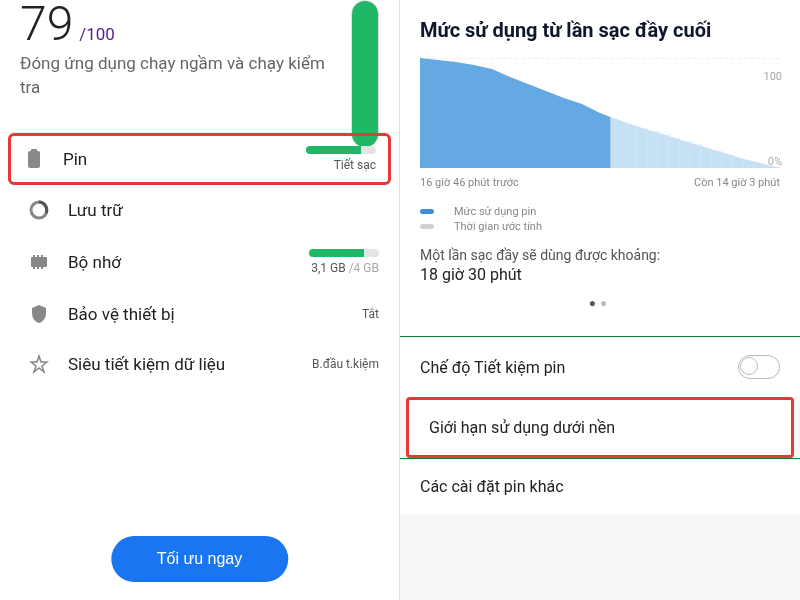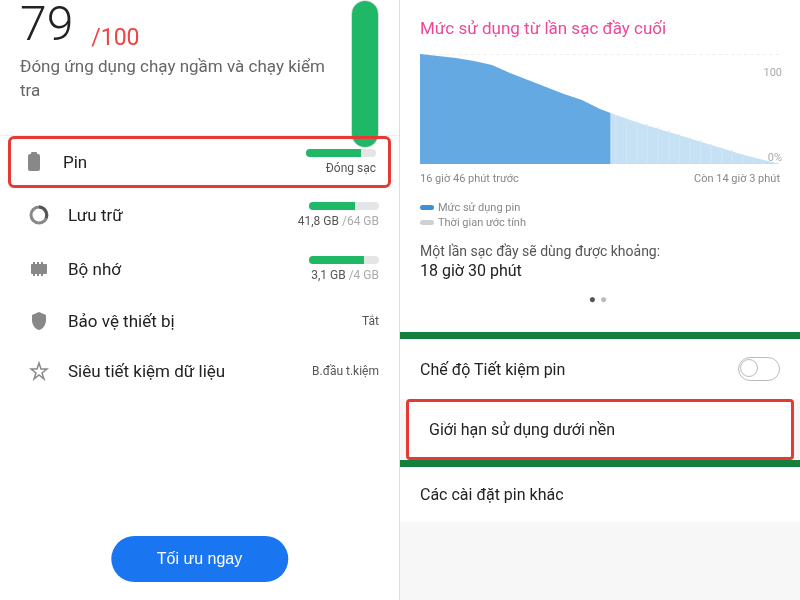--- a/index.html
+++ b/index.html
@@ -5,54 +5,54 @@
   * { box-sizing: border-box; margin: 0; padding: 0; }
   body { font-family: -apple-system, Roboto, Arial, sans-serif; background: #fff; width: 800px; height: 600px; overflow: hidden; }
   .container { display: flex; width: 800px; height: 600px; }
   .panel { width: 400px; height: 600px; background: #fff; position: relative; }
   .panel-left { border-right: 1px solid #ddd; }
   .panel-right { background: #f7f7f7; }
 
   
   .score-row { display: flex; align-items: flex-start; padding: 0 20px 4px 20px; }
   .score-big { font-size: 48px; font-weight: 300; color: #222; line-height: 1; }
-  .score-max { font-size: 23px; color: #ef4444; margin-left: 18px; margin-top: 24px; }
+  .score-max { font-size: 17px; color: #4c1d95; margin-left: 6px; margin-top: 24px; }
   .battery-bar-wrap { position: absolute; right: 20px; top: 0; width: 28px; height: 148px; border: 1px solid #ddd; border-radius: 14px; overflow: hidden; background: #fff; }
   .battery-bar-fill { position: absolute; bottom: 0; left: 0; width: 100%; height: 100%; background: #1fb866; }
   .subtitle { padding: 0 70px 16px 20px; font-size: 17px; color: #666; line-height: 1.4; }
   .sep { height: 1px; background: #eee; margin: 16px 0 0 0; }
   .item { display: flex; align-items: center; padding: 14px 20px; position: relative; margin-left: 8px; }
   .item.highlight { border: 3px solid #e53935; border-radius: 6px; margin: 0 8px; padding: 10px 12px; }
   .item-icon { width: 22px; height: 22px; margin-right: 18px; display: flex; align-items: center; justify-content: center; color: #888; }
   .item-label { flex: 1; font-size: 17px; color: #222; }
   .item-right { text-align: right; }
   .item-bar { width: 70px; height: 8px; background: #e5e5e5; border-radius: 4px; overflow: hidden; margin-left: auto; margin-bottom: 4px; }
   .item-bar-fill { height: 100%; background: #1fb866; }
   .item-sub { font-size: 12px; color: #555; }
   .item-sub .muted { color: #aaa; }
   .opt-btn { position: absolute; bottom: 18px; left: 50%; transform: translateX(-50%); background: #1976f0; color: #fff; border: none; border-radius: 26px; padding: 14px 46px; font-size: 16px; font-weight: 500; }
 
   
   .card { background: #fff; margin: 0; padding: 18px 20px 14px 20px; }
-  .card-title { font-size: 17px; color: #ec4899; font-weight: 400; margin-bottom: 16px; }
+  .card-title { font-size: 20px; color: #0f172a; font-weight: 700; margin-bottom: 16px; }
   .chart-wrap { position: relative; height: 110px; margin-bottom: 8px; }
   .chart-svg { width: 100%; height: 100%; }
   .chart-label-100 { position: absolute; right: -2px; top: 0; font-size: 11px; color: #aaa; margin-top: 12px; }
   .chart-label-0 { position: absolute; right: -2px; bottom: 0; font-size: 11px; color: #aaa; }
   .chart-xlabels { display: flex; justify-content: space-between; font-size: 11px; color: #888; margin-bottom: 16px; }
   .legend { font-size: 11px; color: #888; margin-bottom: 14px; }
-  .legend-row { display: flex; align-items: center; gap: 4px; margin-bottom: 2px; }
+  .legend-row { display: flex; align-items: center; gap: 20px; margin-bottom: 2px; }
   .legend-dot { width: 14px; height: 5px; border-radius: 3px; }
   .dot-blue { background: #3d8fd6; }
   .dot-grey { background: #d0d0d0; }
   .estimate { font-size: 14px; color: #555; }
   .estimate-val { font-size: 16px; color: #222; margin-top: 2px; }
   .dots { text-align: center; padding: 12px 0; color: #bbb; font-size: 12px; letter-spacing: 4px; }
   .dots .active { color: #555; }
-  .setting-row { background: #fff; padding: 18px 20px; border-top: 7px solid #15803d; display: flex; align-items: center; justify-content: space-between; font-size: 16px; color: #222; }
+  .setting-row { background: #fff; padding: 18px 20px; border-top: 1px solid #15803d; display: flex; align-items: center; justify-content: space-between; font-size: 16px; color: #222; }
   .setting-row.highlight { border: 3px solid #e53935; border-radius: 4px; margin: 0 6px; border-top: 3px solid #e53935; }
   .toggle { width: 42px; height: 24px; border: 1.5px solid #bbb; border-radius: 12px; position: relative; background: #fff; }
   .toggle-knob { width: 18px; height: 18px; border-radius: 50%; background: #fff; border: 1.5px solid #bbb; position: absolute; top: 1px; left: 1px; }
 </style>
 </head>
 <body>
 
 <div class="container">
 
   <div class="panel panel-left">
@@ -71,38 +71,32 @@
         <svg width="16" height="20" viewBox="0 0 16 20">
             <rect x="2" y="2" width="12" height="17" rx="2" fill="#888"></rect>
             <rect x="5" y="0" width="6" height="3" rx="1" fill="#888"></rect>
           </svg>
       </span>
       <span class="item-label">Pin</span>
       <div class="item-right">
         <div class="item-bar">
             <div class="item-bar-fill" style="width:78%"></div>
           </div>
-        <div class="item-sub">Đóng sạc</div>
+        <div class="item-sub">Tiết sạc</div>
       </div>
     </div>
 
     <div class="item">
       <span class="item-icon">
         <svg width="20" height="20" viewBox="0 0 20 20">
             <circle cx="10" cy="10" r="8" fill="none" stroke="#888" stroke-width="3"></circle>
             <path d="M10 2 A8 8 0 0 1 17 13" fill="none" stroke="#555" stroke-width="3"></path>
           </svg>
       </span>
       <span class="item-label">Lưu trữ</span>
-      <div class="item-right">
-        <div class="item-bar">
-            <div class="item-bar-fill" style="width:65%"></div>
-          </div>
-        <div class="item-sub"><span>41,8 GB</span><span class="muted"> /64 GB</span></div>
-      </div>
     </div>
 
     <div class="item">
       <span class="item-icon">
         <svg width="20" height="14" viewBox="0 0 20 14">
             <rect x="2" y="2" width="16" height="10" rx="1" fill="#888"></rect>
             <rect x="4" y="0" width="2" height="2" fill="#888"></rect>
             <rect x="8" y="0" width="2" height="2" fill="#888"></rect>
             <rect x="12" y="0" width="2" height="2" fill="#888"></rect>
             <rect x="4" y="12" width="2" height="2" fill="#888"></rect>

